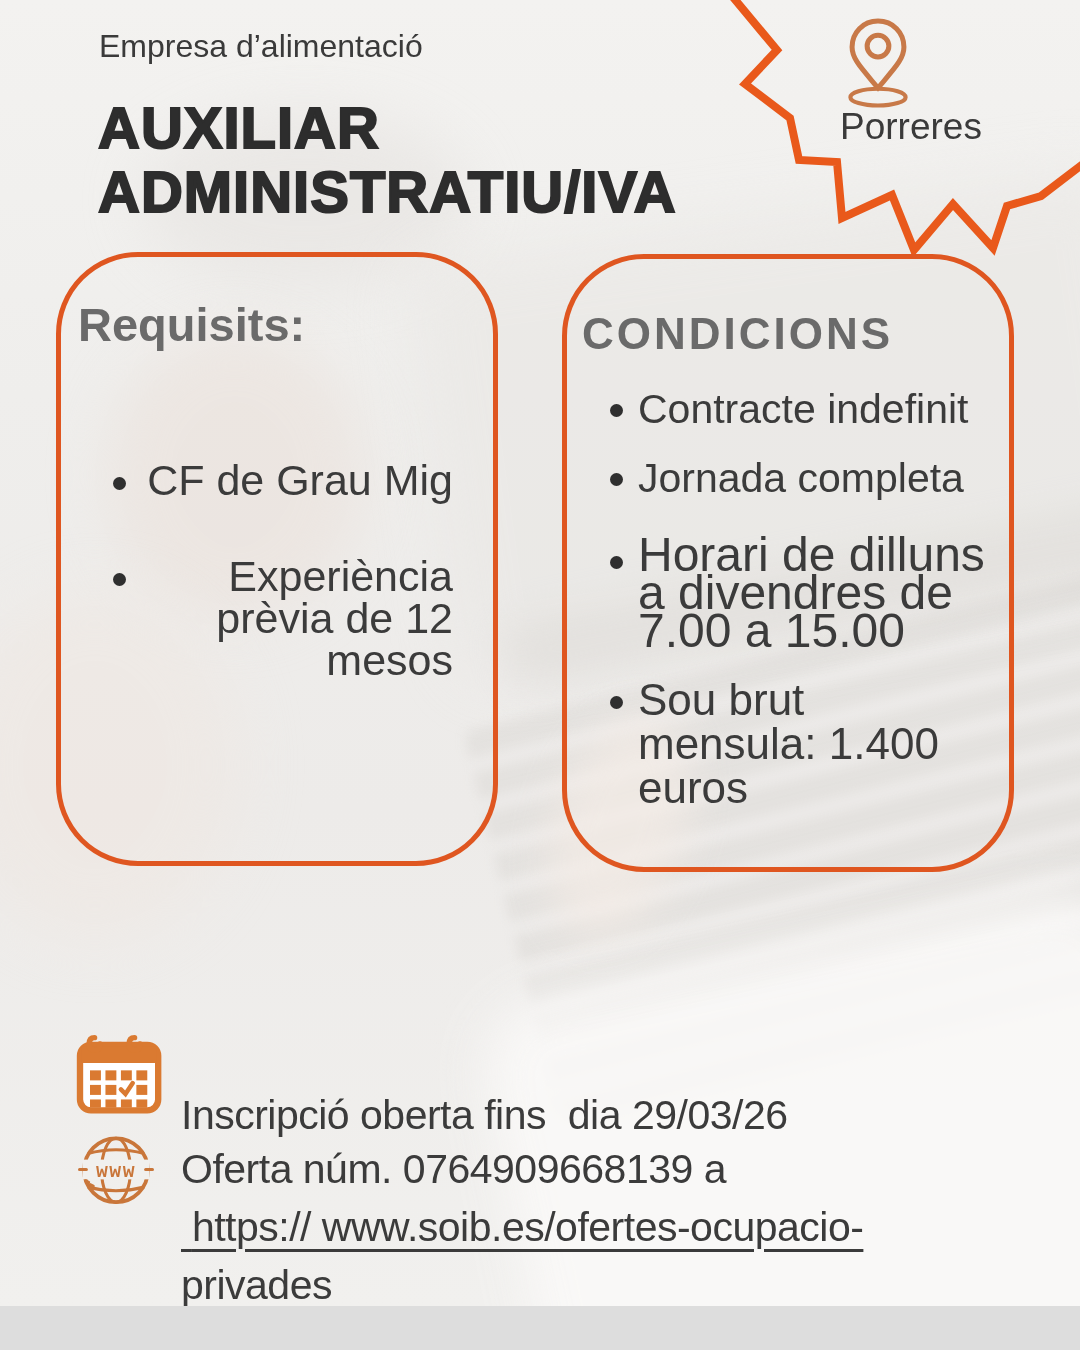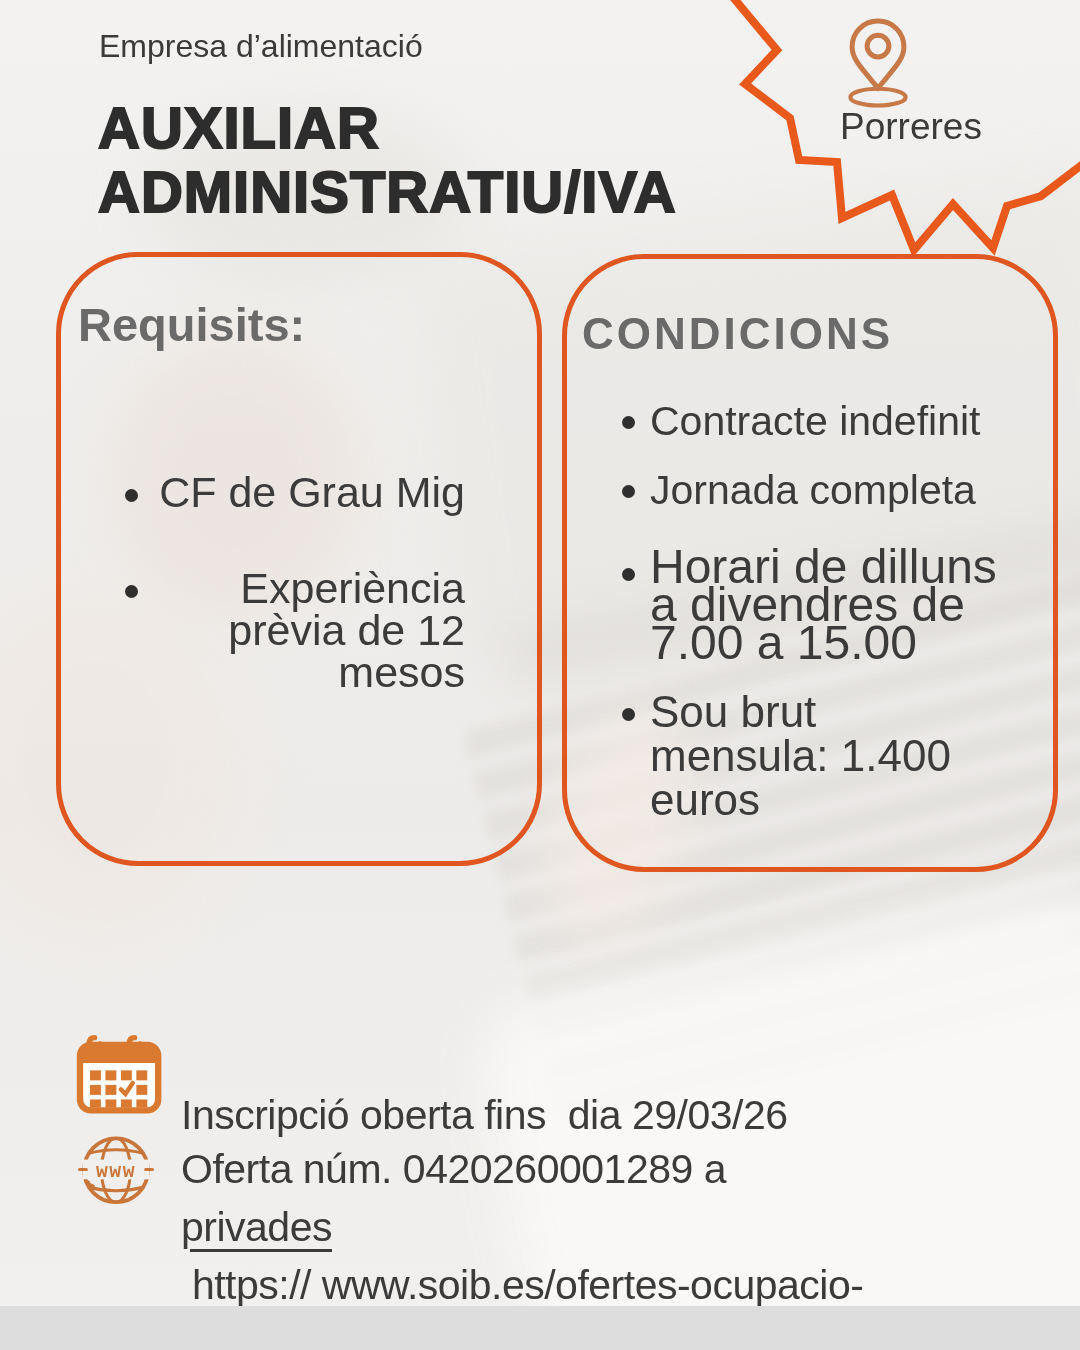--- a/index.html
+++ b/index.html
@@ -21,27 +21,27 @@
   .bg-hand2{left:-50px;top:590px;width:290px;height:350px;background:#efe7e1;opacity:.5;filter:blur(30px);border-radius:50%;}
   .bg-finger{left:555px;top:710px;width:130px;height:230px;background:#f4ece6;opacity:.7;filter:blur(20px);border-radius:50%;transform:rotate(18deg);}
   .bg-sleeve{left:520px;top:940px;width:660px;height:540px;background:#fbfaf9;opacity:.85;filter:blur(26px);border-radius:70px;transform:rotate(-12deg);}
 
   
   .company{left:99px;top:28px;font-size:32px;color:#3a3a3a;}
   .title{left:98px;top:96px;font-size:58px;line-height:64px;font-weight:bold;color:#2d2d2d;letter-spacing:1px;-webkit-text-stroke:2px #2d2d2d;}
   .location-label{left:840px;top:106px;font-size:37px;color:#3a3a3a;}
 
   
-  .round-box{border:5px solid #DF5620;border-radius:82px;background:transparent;padding-left:44px;}
+  .round-box{border:5px solid #DF5620;border-radius:82px;background:transparent;}
   .box-left{left:56px;top:252px;width:432px;height:604px;}
   .box-right{left:562px;top:254px;width:442px;height:608px;}
   .box-heading{position:absolute;font-weight:bold;color:#6a6a6a;}
   .box-left .box-heading{left:17px;top:40px;font-size:47px;}
   .box-right .box-heading{left:15px;top:50px;font-size:44px;letter-spacing:3px;}
-  ul.blist{position:absolute;list-style:none;margin:12px;padding:0;}
+  ul.blist{position:absolute;list-style:none;margin:0;padding:0;}
   ul.blist li{position:relative;}
   ul.blist li::before{content:"";position:absolute;left:0;top:0.42em;width:13px;height:13px;border-radius:50%;background:#2f2f2f;}
   .box-left ul.blist{left:52px;top:202px;width:340px;}
   .box-left ul.blist li{padding-left:34px;font-size:43px;line-height:42px;text-align:right;}
   .box-left ul.blist li + li{margin-top:54px;}
   .box-right ul.blist{left:43px;top:128px;width:372px;}
   .box-right ul.blist li{padding-left:28px;}
   .box-right li.c1,.box-right li.c2{font-size:41px;line-height:44px;white-space:nowrap;}
   .box-right li.c2{margin-top:25px;}
   .box-right li.c3{font-size:48px;line-height:38px;margin-top:36px;width:352px;}
@@ -145,18 +145,18 @@
     <rect x="6" y="38" width="88" height="26" fill="#f1f0ee"></rect>
     <g stroke-width="4" stroke-linecap="round" stroke="#C9763A">
       <line x1="2" y1="51" x2="11" y2="51"></line>
       <line x1="89" y1="51" x2="98" y2="51"></line>
       <line x1="10" y1="66" x2="14" y2="68"></line>
       <line x1="16" y1="71" x2="20" y2="73"></line>
     </g>
     <text x="50" y="61" text-anchor="middle" font-family="Liberation Mono, monospace" font-weight="bold" font-size="26" letter-spacing="2" fill="#C9763A">www</text>
   </svg>
   <div class="abs offer-block">
-    <div>Oferta núm. 0420260001289 a</div>
+    <div>Oferta núm. 0764909668139 a</div>
+    <div class="lnk"> https:// www.soib.es/ofertes-ocupacio-</div>
     <div class="lnk">privades</div>
-    <div class="lnk"> https:// www.soib.es/ofertes-ocupacio-</div>
   </div>
 
 </div>
 
 </body></html>

